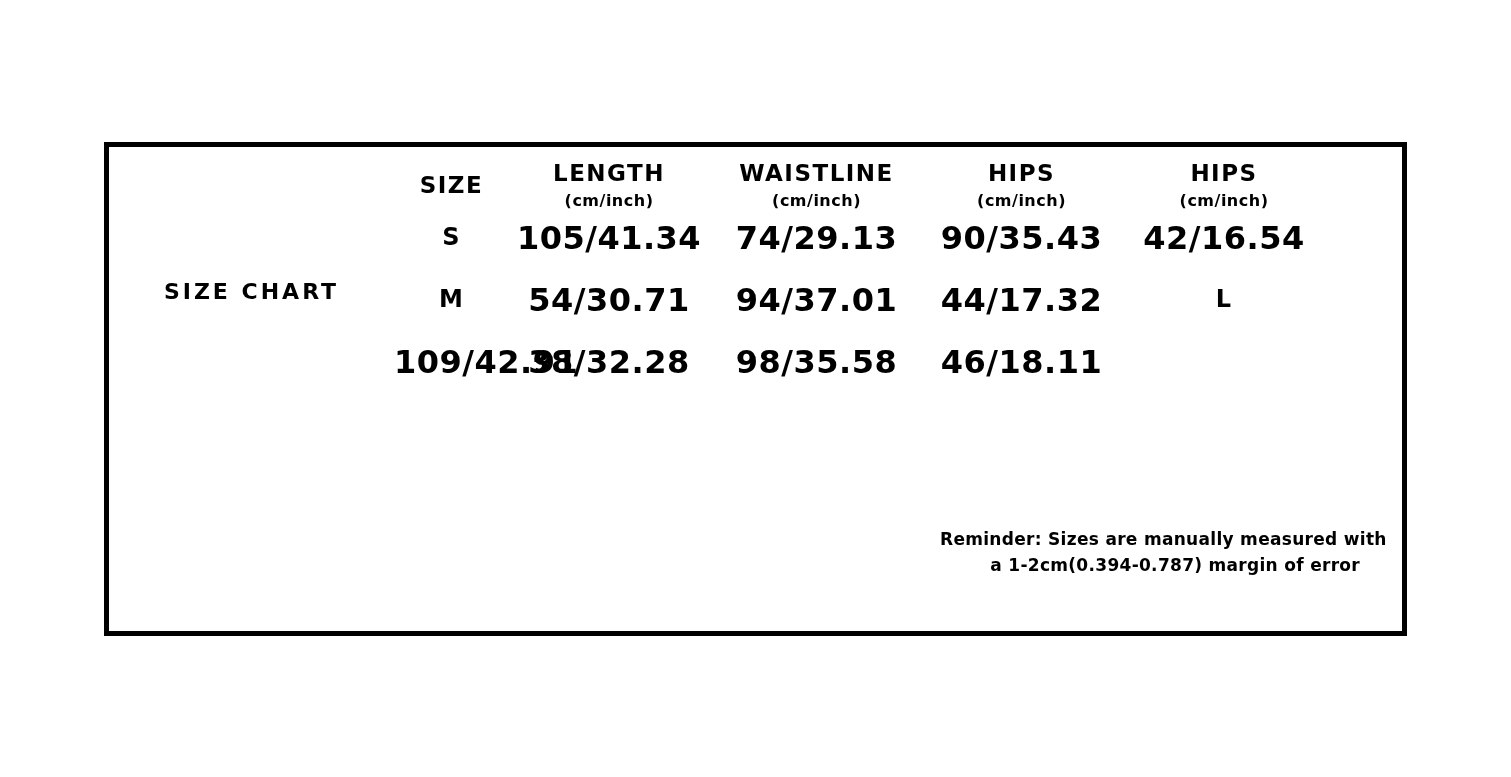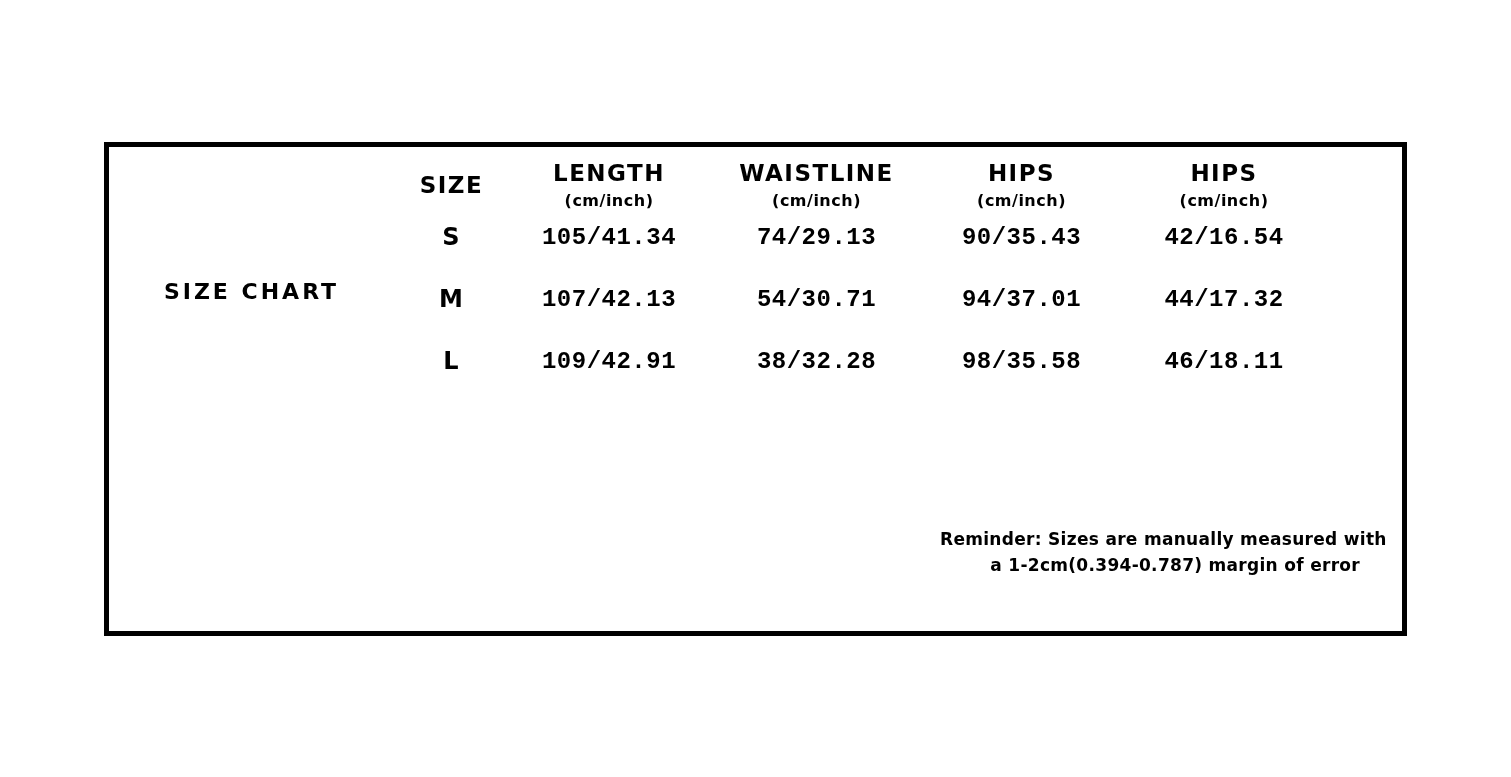--- a/index.html
+++ b/index.html
@@ -79,23 +79,22 @@
   }
 
   .size-name {
     font-weight: 800;
     font-size: 24px;
     letter-spacing: 1px;
   }
 
   .measure {
     font-weight: 800;
-    font-size: 24px;
+    font-size: 32px;
     letter-spacing: 0.5px;
-    font-family: Liberation Mono, monospace;
   }
 
   
   #reminder {
     position: absolute;
     right: 42px;
     top: 379px;
     width: 420px;
     text-align: right;
     font-size: 17px;
@@ -145,21 +144,20 @@
 
       <div id="row-label" class="cell">SIZE CHART</div>
 
       <div class="cell size-name">S</div>
       <div class="cell measure">105/41.34</div>
       <div class="cell measure">74/29.13</div>
       <div class="cell measure">90/35.43</div>
       <div class="cell measure">42/16.54</div>
 
       <div class="cell size-name">M</div>
-      <div class="cell measure">107/42.13</div>
       <div class="cell measure">54/30.71</div>
       <div class="cell measure">94/37.01</div>
       <div class="cell measure">44/17.32</div>
 
       <div class="cell size-name">L</div>
       <div class="cell measure">109/42.91</div>
       <div class="cell measure">38/32.28</div>
       <div class="cell measure">98/35.58</div>
       <div class="cell measure">46/18.11</div>
 

